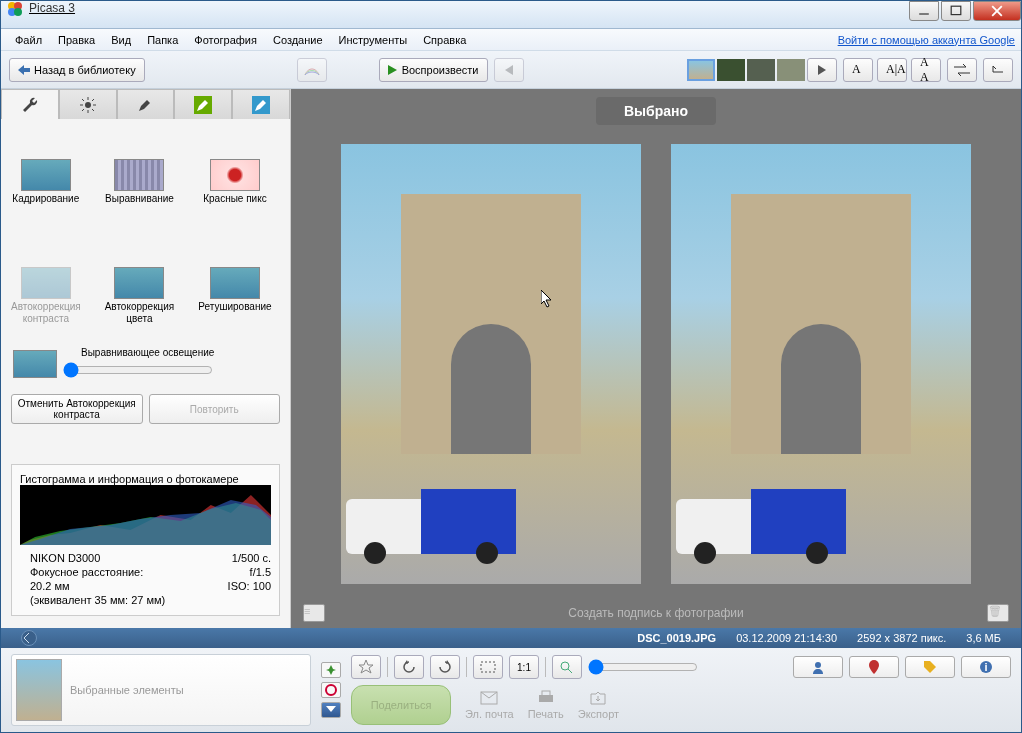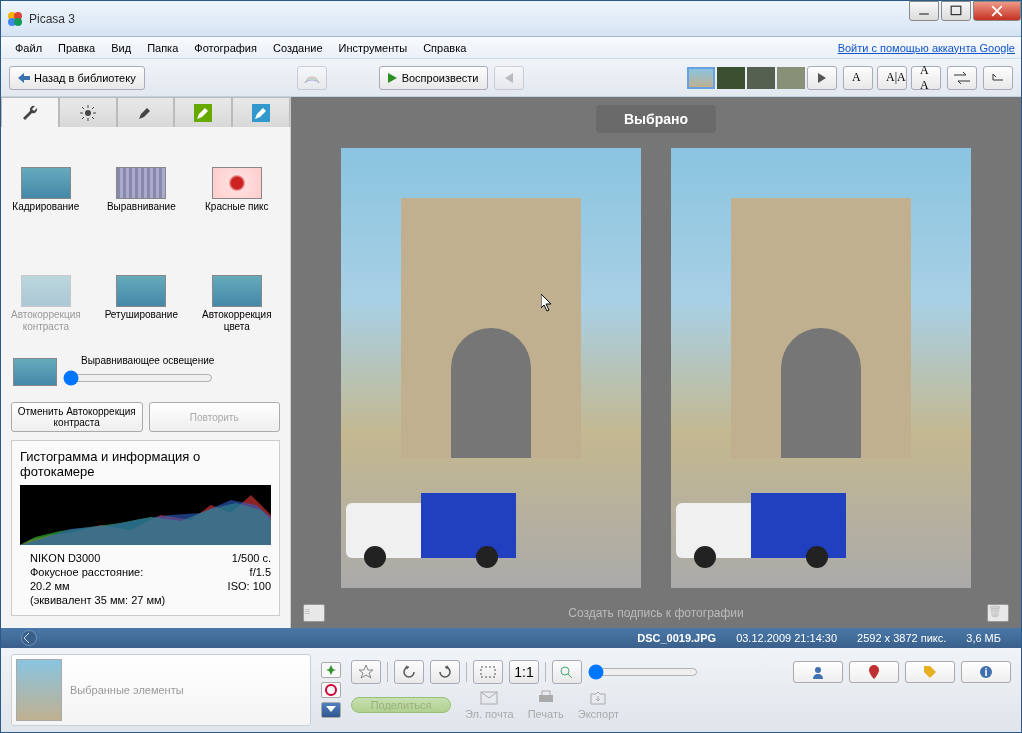--- a/index.html
+++ b/index.html
@@ -1,20 +1,20 @@
 <!DOCTYPE html>
 <html><head>
 <meta charset="utf-8">
 <style>
 * { margin: 0; padding: 0; box-sizing: border-box; font-family: Tahoma, Arial, sans-serif; font-size: 11px; }
 body { background: #5a7a8a; width: 1022px; height: 733px; overflow: hidden; }
 .window { width: 1022px; height: 733px; background: #fff; border: 1px solid #2a5a8a; display: flex; flex-direction: column; }
 
 
-.titlebar { height: 36px; background: linear-gradient(#eef5fc, #d5e4f3); display: flex; align-items: center; padding-left: 6px; border-bottom: 1px solid #a0b8d0; }
+.titlebar { height: 28px; background: linear-gradient(#eef5fc, #d5e4f3); display: flex; align-items: flex-start; padding-left: 6px; border-bottom: 1px solid #a0b8d0; text-decoration: underline; }
 .titlebar .logo { width: 16px; height: 16px; margin-right: 6px; }
 .titlebar .title { font-size: 12px; color: #333; }
 .titlebar .win-controls { margin-left: auto; display: flex; height: 100%; }
 .win-btn { width: 30px; height: 20px; margin-top: 0; border: 1px solid #888; background: linear-gradient(#f8f8f8,#dcdcdc); display: flex; align-items: center; justify-content: center; margin-left: 2px; border-radius: 0 0 3px 3px;}
 .win-btn.close { background: linear-gradient(#e98, #c43020); width: 48px; color: #fff; }
 .win-btn svg { width: 12px; height: 12px; }
 
 
 .menubar { height: 22px; background: linear-gradient(#f8fafd,#eaf0f8); display: flex; align-items: center; padding: 0 6px; border-bottom: 1px solid #d0dce8; }
 .menubar .menu-item { padding: 3px 8px; cursor: default; }
@@ -46,21 +46,21 @@
 .tool-label { font-size: 10px; line-height: 12px; max-width: 84px; }
 .slider-section { padding: 8px 12px; }
 .slider-section .slabel { font-size: 10px; margin-bottom: 4px; display: block; padding-left: 18px; }
 .slider-section input[type=range] { width: 150px; }
 .slider-row { display:flex; align-items:center; gap:6px;}
 .slider-thumb { width: 44px; height: 28px; background: linear-gradient(#6ab,#48a); border:1px solid #888;}
 .undo-row { display: flex; gap: 6px; padding: 6px 10px; }
 .undo-btn { flex: 1; height: 30px; background: linear-gradient(#fff,#eee); border: 1px solid #aaa; border-radius: 3px; font-size: 10px; display:flex; align-items:center; justify-content:center; text-align:center; line-height:11px;}
 .undo-btn.disabled { color: #aaa; }
 .histo-box { margin: auto 10px 12px 10px; padding: 8px; border: 1px solid #ccc; background: #fafafa; }
-.histo-title { font-size: 13px; margin-bottom: 6px; }
+.histo-title { font-size: 11px; }
 .histogram { height: 60px; background: #000; position: relative; margin-bottom: 6px; }
 .histo-info { font-size: 10px; line-height: 14px; }
 .histo-info .row { display: flex; justify-content: space-between; padding-left: 10px; }
 
 
 .viewer { flex: 1; background: #767676; display: flex; flex-direction: column; position: relative; }
 .viewer-header { background: #6a6a6a; color: #fff; text-align: center; padding: 6px; font-size: 14px; font-weight: bold; border-radius: 4px; margin: 8px auto 4px; width: 120px; }
 .image-row { flex: 1; display: flex; gap: 30px; justify-content: center; align-items: center; padding: 10px 20px; }
 .photo { width: 300px; height: 440px; background: linear-gradient(#8ac4e0 0%, #a8d0e5 35%, #c4b890 65%, #aaa 100%); position: relative; overflow:hidden;}
 .arc { position:absolute; left:50%; transform:translateX(-50%); top:50px; width:180px; height:260px; background:#c0b090;}
@@ -84,21 +84,21 @@
 
 .bottombar { height: 84px; background: linear-gradient(#f0f3f7,#e0e5eb); display: flex; padding: 6px 10px; gap: 10px; align-items: center; }
 .tray { width: 300px; height: 72px; background: linear-gradient(#fff,#f4f4f4); border: 1px solid #c8d0d8; border-radius: 3px; display: flex; align-items: center; padding: 4px; gap: 8px; }
 .tray-thumb { width: 46px; height: 62px; background: linear-gradient(#8ac4e0,#c0b090); border:1px solid #aaa; }
 .tray-label { color: #999; font-size: 11px; }
 .tray-ctrl { display: flex; flex-direction: column; gap: 4px; }
 .tray-ctrl .sq { width: 20px; height: 16px; border: 1px solid #aaa; background: #f8f8f8; display:flex; align-items:center; justify-content:center; border-radius:2px;}
 .bottom-center { flex: 1; display: flex; flex-direction: column; gap: 6px; }
 .bottom-row1 { display: flex; gap: 6px; align-items: center; }
 .bottom-row2 { display: flex; gap: 14px; align-items: center; }
-.share-btn { width: 100px; height: 16px; background: linear-gradient(#c8e0b0,#b0d090); border: 1px solid #98c078; border-radius: 12px; color:#9ab080; display:flex; align-items:center; justify-content:center;}
+.share-btn { width: 100px; height: 40px; background: linear-gradient(#c8e0b0,#b0d090); border: 1px solid #98c078; border-radius: 12px; color:#9ab080; display:flex; align-items:center; justify-content:center;}
 .action-item { display: flex; flex-direction: column; align-items: center; gap: 2px; color: #aaa; font-size: 10px; cursor:pointer;}
 .action-item svg { width: 18px; height: 16px; }
 .big-btn { width: 50px; height: 22px; border: 1px solid #aaa; border-radius: 3px; background: linear-gradient(#fff,#eee); display:flex; align-items:center; justify-content:center;}
 .zoom-slider { width: 110px; }
 .sep { width: 1px; height: 20px; background: #bbb; }
 
 
 .picasa-logo circle:nth-child(1){fill:#f4b400;}
 .picasa-logo circle:nth-child(2){fill:#db4437;}
 .picasa-logo circle:nth-child(3){fill:#4285f4;}
@@ -256,25 +256,25 @@
         <div class="tool-item">
             <div class="tool-thumb"></div>
             <span class="tool-label">Мне повезёт!</span>
           </div>
         <div class="tool-item disabled">
             <div class="tool-thumb" style="opacity:0.4"></div>
             <span class="tool-label">Автокоррекция контраста</span>
           </div>
         <div class="tool-item">
             <div class="tool-thumb"></div>
+            <span class="tool-label">Автокоррекция цвета</span>
+          </div>
+        <div class="tool-item">
+            <div class="tool-thumb"></div>
             <span class="tool-label">Ретуширование</span>
-          </div>
-        <div class="tool-item">
-            <div class="tool-thumb"></div>
-            <span class="tool-label">Автокоррекция цвета</span>
           </div>
         <div class="tool-item">
             <div class="tool-thumb" style="background:#335;color:#fff;font-style:italic;font-weight:bold;font-size:14px;font-family:serif">ABC</div>
             <span class="tool-label">Текст</span>
           </div>
       </div>
 
       <div class="slider-section">
         <div class="slider-row">
           <div class="slider-thumb"></div>
@@ -408,21 +408,21 @@
               <path d="M9 0l2 3-3 1z" fill="#555"></path>
             </svg>
           </div>
         <div class="sep"></div>
         <div class="btn icon-only">
             <svg width="16" height="12">
               <rect x="1" y="1" width="14" height="10" fill="none" stroke="#555" stroke-dasharray="2"></rect>
             </svg>
           </div>
         <div class="btn icon-only">
-            <span style="font-size:14px">1:1</span>
+            <span style="font-size:10px">1:1</span>
           </div>
         <div class="sep"></div>
         <div class="btn icon-only">
             <svg width="16" height="14">
               <circle cx="6" cy="6" r="4" fill="none" stroke="#4a7"></circle>
               <path d="M9 9l4 4" stroke="#4a7"></path>
             </svg>
           </div>
         <input class="zoom-slider" type="range" min="0" max="100" value="0" style="">
         <div style="flex:1"></div>

